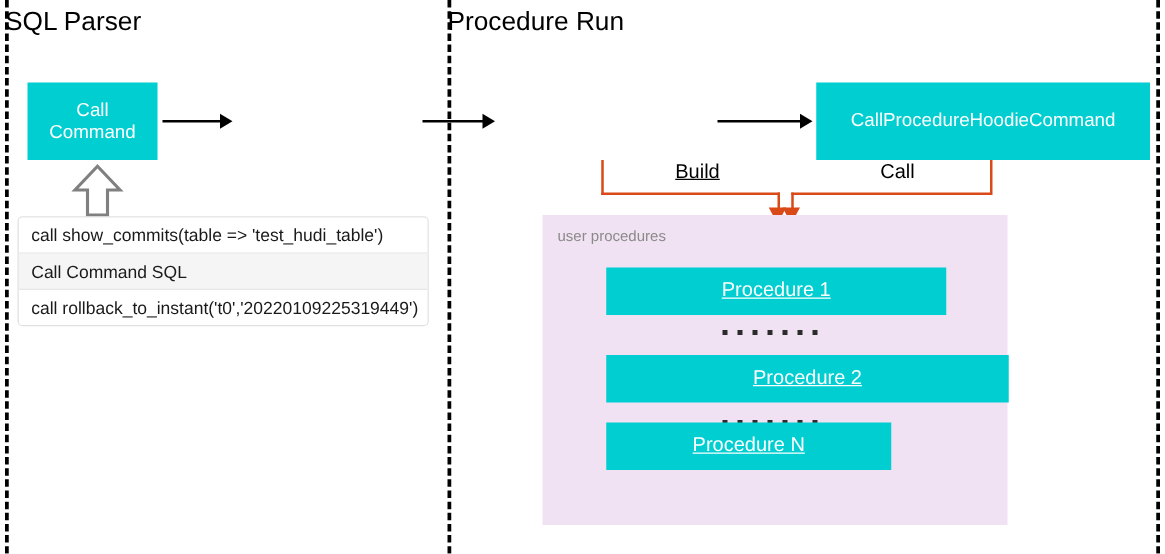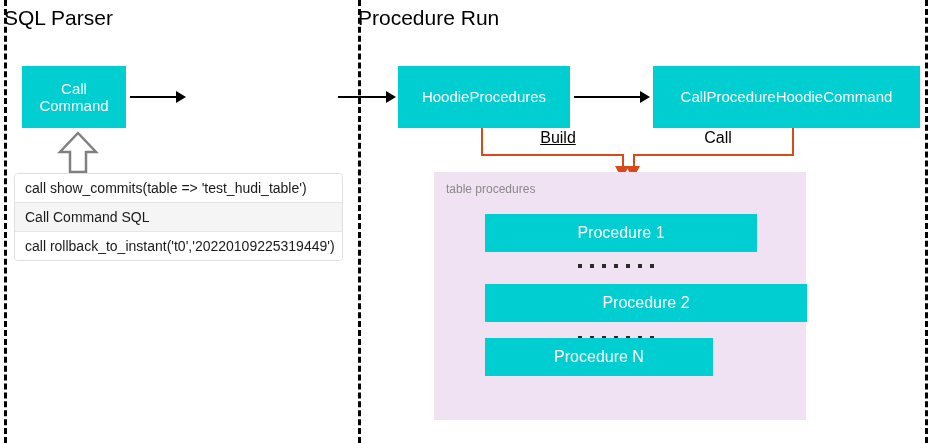--- a/index.html
+++ b/index.html
@@ -139,20 +139,21 @@
   .proc-box {
     position: absolute;
     background: #00CED1;
     color: #ffffff;
     font-size: 16px;
     display: flex;
     align-items: center;
     justify-content: center;
     text-align: center;
     box-sizing: border-box;
+    text-decoration: underline;
   }
   .dots {
     position: absolute;
     display: flex;
     gap: 8px;
     align-items: center;
   }
   .dots span {
     display: block;
     width: 4px;
@@ -177,23 +178,20 @@
     <span>Command</span>
   </div>
 
   <div class="arrow-h" style="left:130px; top:96px; width:48px;"></div>
   <div class="arrow-head-r" style="left:176px; top:91px;"></div>
 
 
   <div class="arrow-h" style="left:338px; top:96px; width:50px;"></div>
   <div class="arrow-head-r" style="left:386px; top:91px;"></div>
 
-  <div class="node" style="left:398px; top:66px; width:172px; height:62px;">
-    <span>HoodieProcedures</span>
-  </div>
 
   <div class="arrow-h" style="left:574px; top:96px; width:68px;"></div>
   <div class="arrow-head-r" style="left:640px; top:91px;"></div>
 
   <div class="node" style="left:653px; top:66px; width:267px; height:62px;">
     <span>CallProcedureHoodieCommand</span>
   </div>
 
   <div class="block-arrow-up" style="left:56px; top:130px;">
     <svg width="44" height="44" viewBox="0 0 44 44">
@@ -215,21 +213,21 @@
   <div class="oline-v" style="left:792px; top:128px; height:28px;"></div>
   <div class="oline-h" style="left:633px; top:154px; width:160px;"></div>
   <div class="oline-v" style="left:633px; top:154px; height:14px;"></div>
   <div class="oarrow-head" style="left:626px; top:166px;"></div>
 
   <div class="edge-label" style="left:522px; top:129px; width:64px;text-decoration:underline;">Build</div>
   <div class="edge-label" style="left:684px; top:129px; width:60px;">Call</div>
 
   <div class="proc-panel" style="left:434px; top:172px; width:372px; height:248px;">
   </div>
-  <div class="proc-panel-label" style="left:446px; top:182px;">table procedures</div>
+  <div class="proc-panel-label" style="left:446px; top:182px;">user procedures</div>
 
   <div class="proc-box" style="left:485px; top:214px; width:272px; height:38px;">
     <span>Procedure 1</span>
   </div>
 
   <div class="dots" style="left:578px; top:264px;">
     <span></span>
       <span></span>
       <span></span>
       <span></span>

